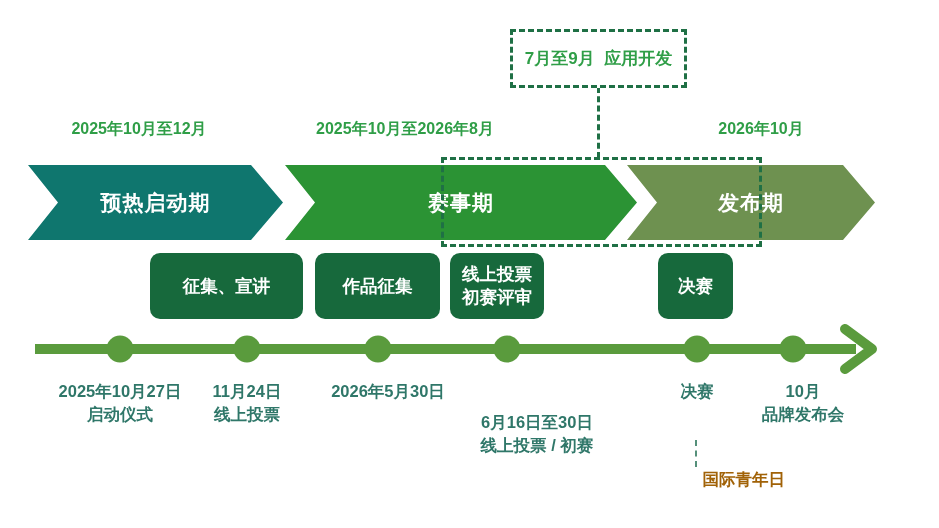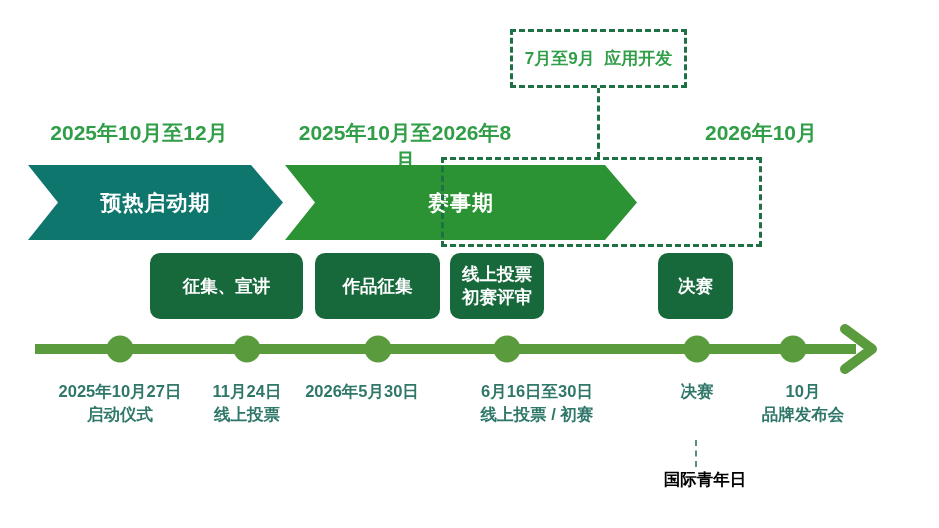--- a/index.html
+++ b/index.html
@@ -23,21 +23,21 @@
     border-left:3px dashed #1f7045;z-index:4;
   }
 
   .dash-rect{
     left:441px;top:157px;width:321px;height:90px;
     border:3px dashed #1f7045;box-sizing:border-box;z-index:5;
     background:transparent;pointer-events:none;
   }
 
   .phase-date{
-    top:119px;text-align:center;color:#2f9e47;font-weight:bold;font-size:21px;
+    top:119px;text-align:center;color:#2f9e47;font-weight:bold;font-size:16px;
   }
   .pd1{left:39px;width:200px;}
   .pd2{left:295px;width:220px;}
   .pd3{left:661px;width:200px;}
 
   .chevron{
     top:165px;height:75px;display:flex;align-items:center;justify-content:center;
     color:#ffffff;font-weight:bold;font-size:21px;letter-spacing:1px;
     clip-path:polygon(0 0, calc(100% - 32px) 0, 100% 50%, calc(100% - 32px) 100%, 0 100%, 30px 50%);
   }
@@ -56,34 +56,34 @@
   .mb4{left:658px;width:75px;}
 
   .timeline-svg{left:0;top:318px;width:939px;height:62px;}
 
   .event{
     top:380px;text-align:center;color:#2f7769;font-weight:bold;
     font-size:16.5px;line-height:1.38;
   }
   .ev1{left:30px;width:180px;}
   .ev2{left:172px;width:150px;}
-  .ev3{left:272px;width:180px;}
-  .ev4{left:426px;width:222px;}
+  .ev3{left:298px;width:180px;}
+  .ev4{left:426px;width:222px;margin-top:31px;}
   .ev5{left:637px;width:120px;}
   .ev6{left:723px;width:160px;}
   .event .small{font-size:14.5px;display:block;}
   .event span{display:block;}
 
   .footnote-line{
     left:695px;top:440px;height:27px;width:0;
     border-left:2.5px dashed #55907a;
   }
   .footnote{
-    left:625px;top:469px;width:160px;text-align:center;
-    color:#000000;font-weight:bold;font-size:16.5px;
+    left:625px;top:469px;width:160px;text-align:right;
+    color:#a16207;font-weight:bold;font-size:16.5px;
   }
 </style>
 </head>
 <body>
 
 <div id="stage">
 
   <div class="abs callout">
     <span>7月至9月  应用开发</span>
   </div>
@@ -93,20 +93,23 @@
 
   <div class="abs phase-date pd1">2025年10月至12月</div>
   <div class="abs phase-date pd2">2025年10月至2026年8月</div>
   <div class="abs phase-date pd3">2026年10月</div>
 
   <div class="abs chevron cv1">
     <span>预热启动期</span>
   </div>
   <div class="abs chevron cv2">
     <span>赛事期</span>
+  </div>
+  <div class="abs chevron cv3">
+    <span>发布期</span>
   </div>
 
   <div class="abs mbox mb1">
     <span>征集、宣讲</span>
   </div>
   <div class="abs mbox mb2">
     <span>作品征集</span>
   </div>
   <div class="abs mbox mb3">
     <span>线上投票</span>

